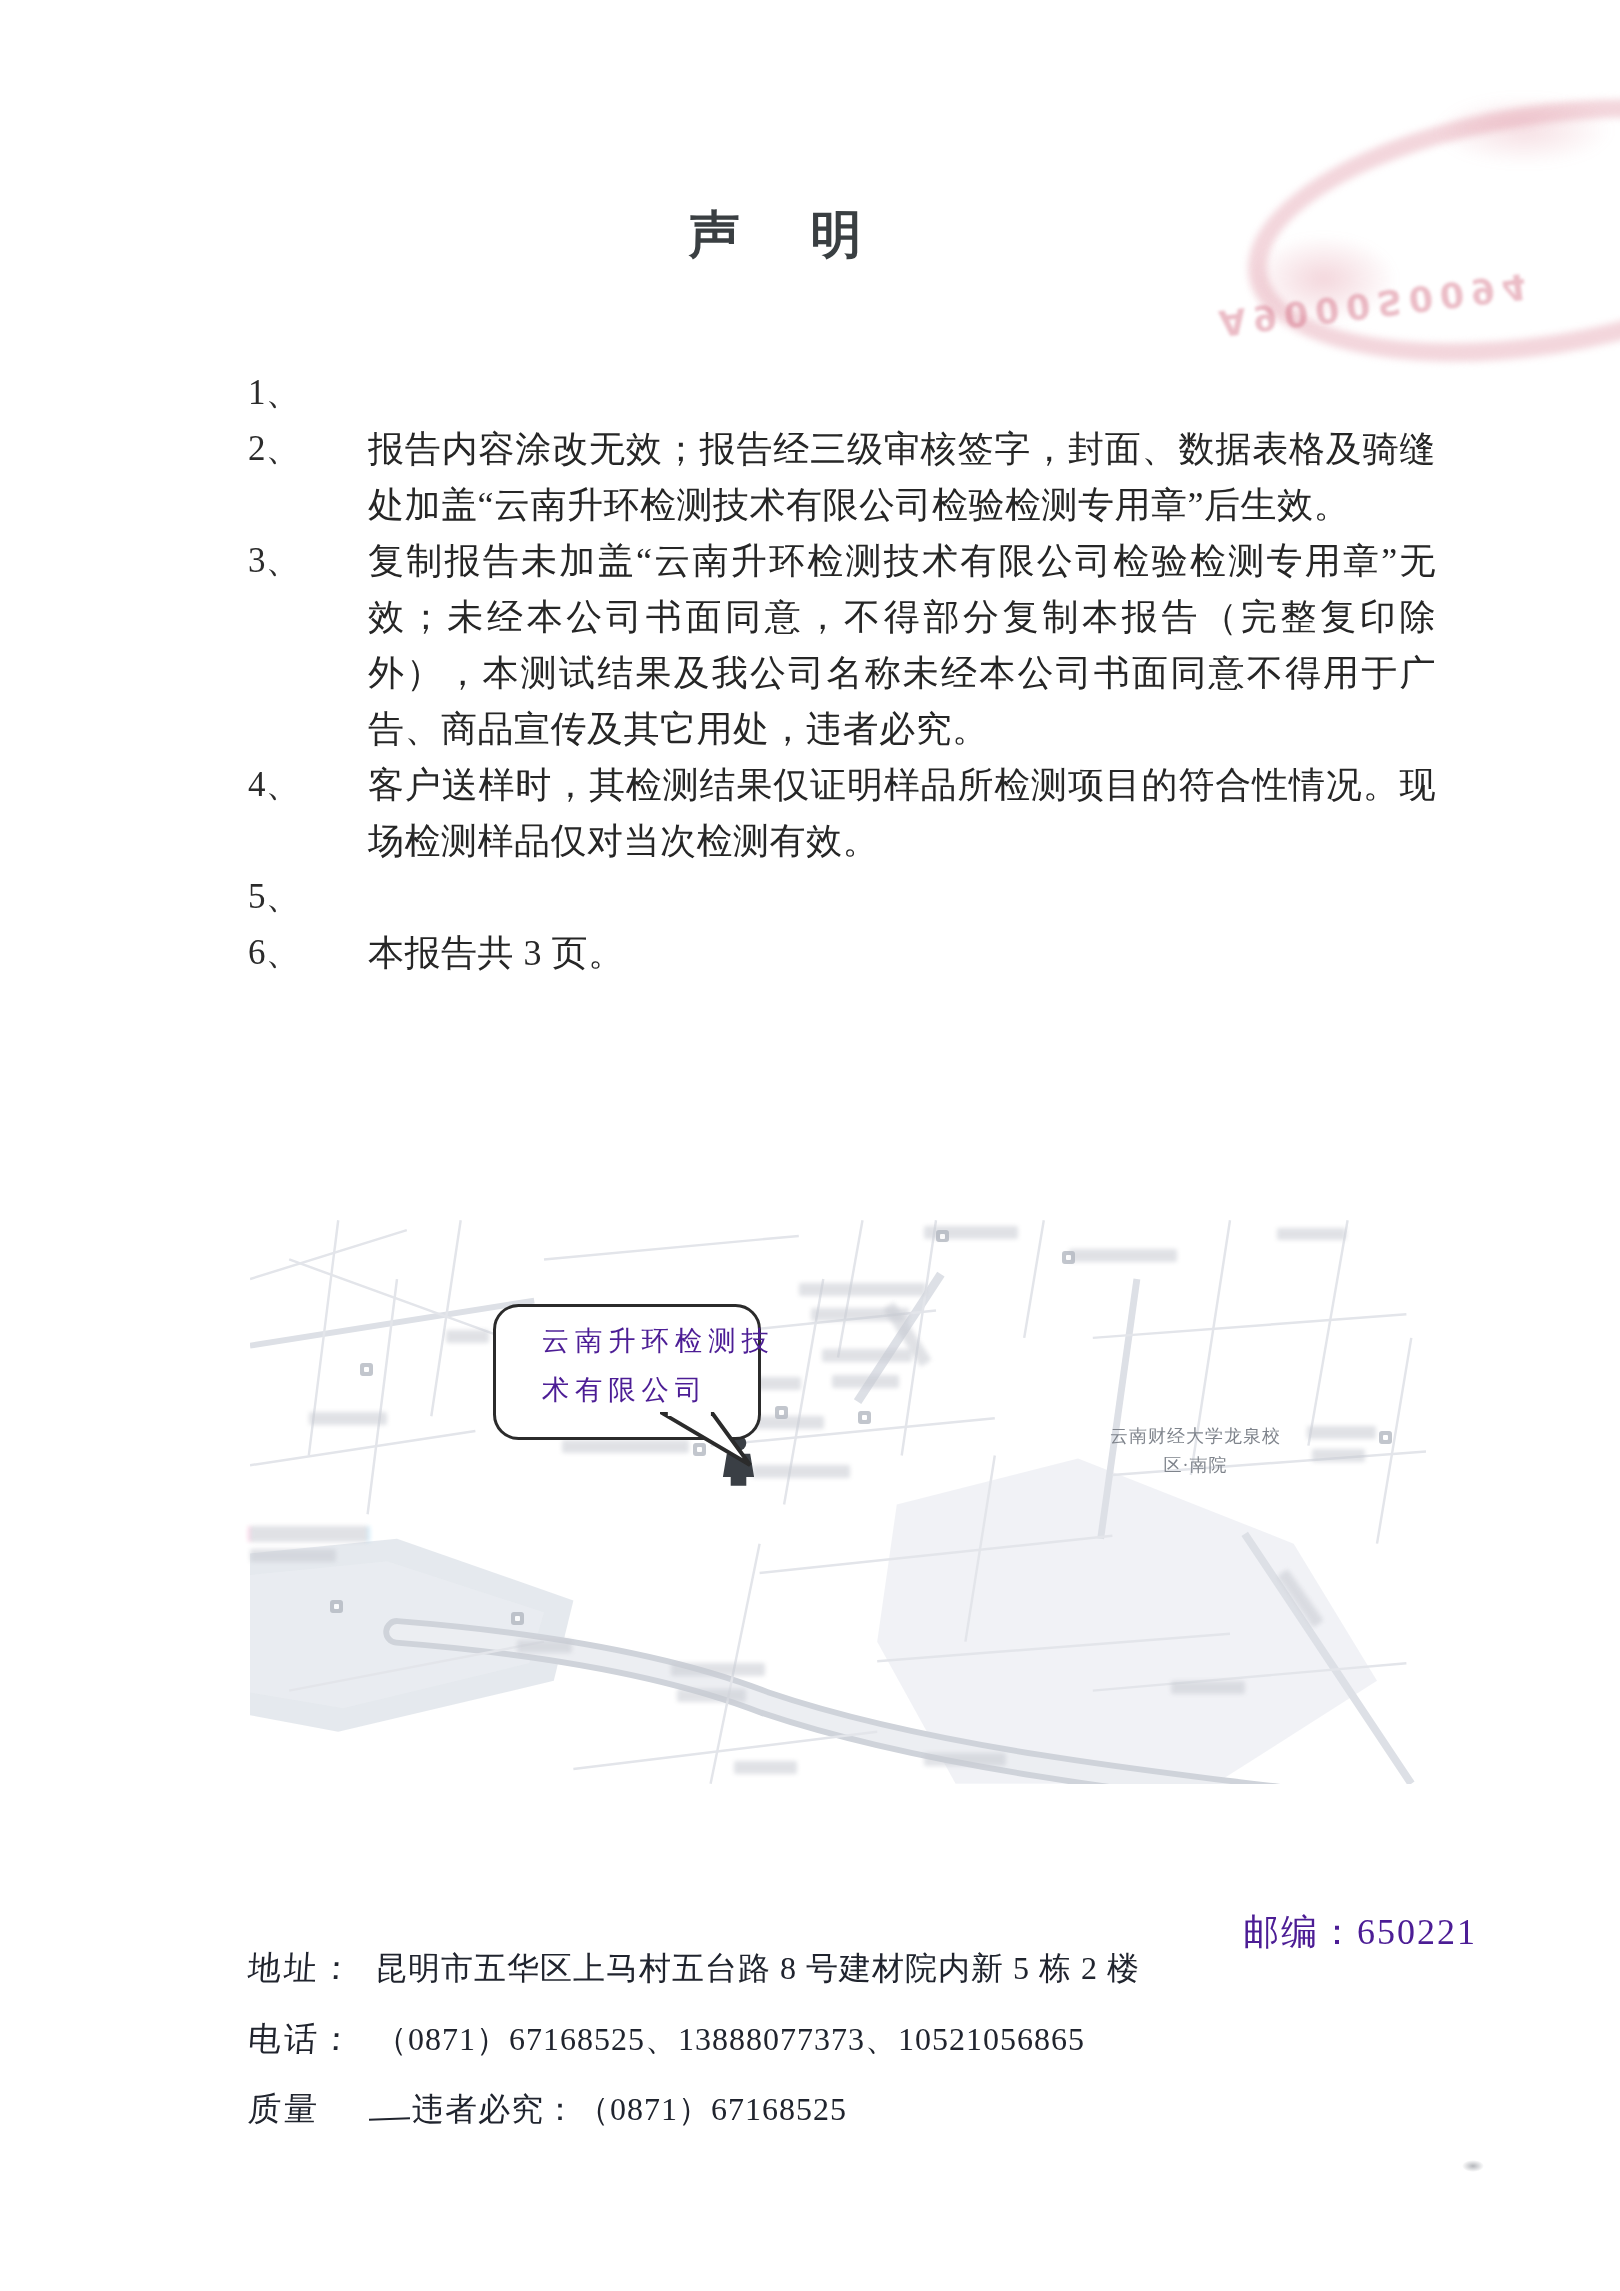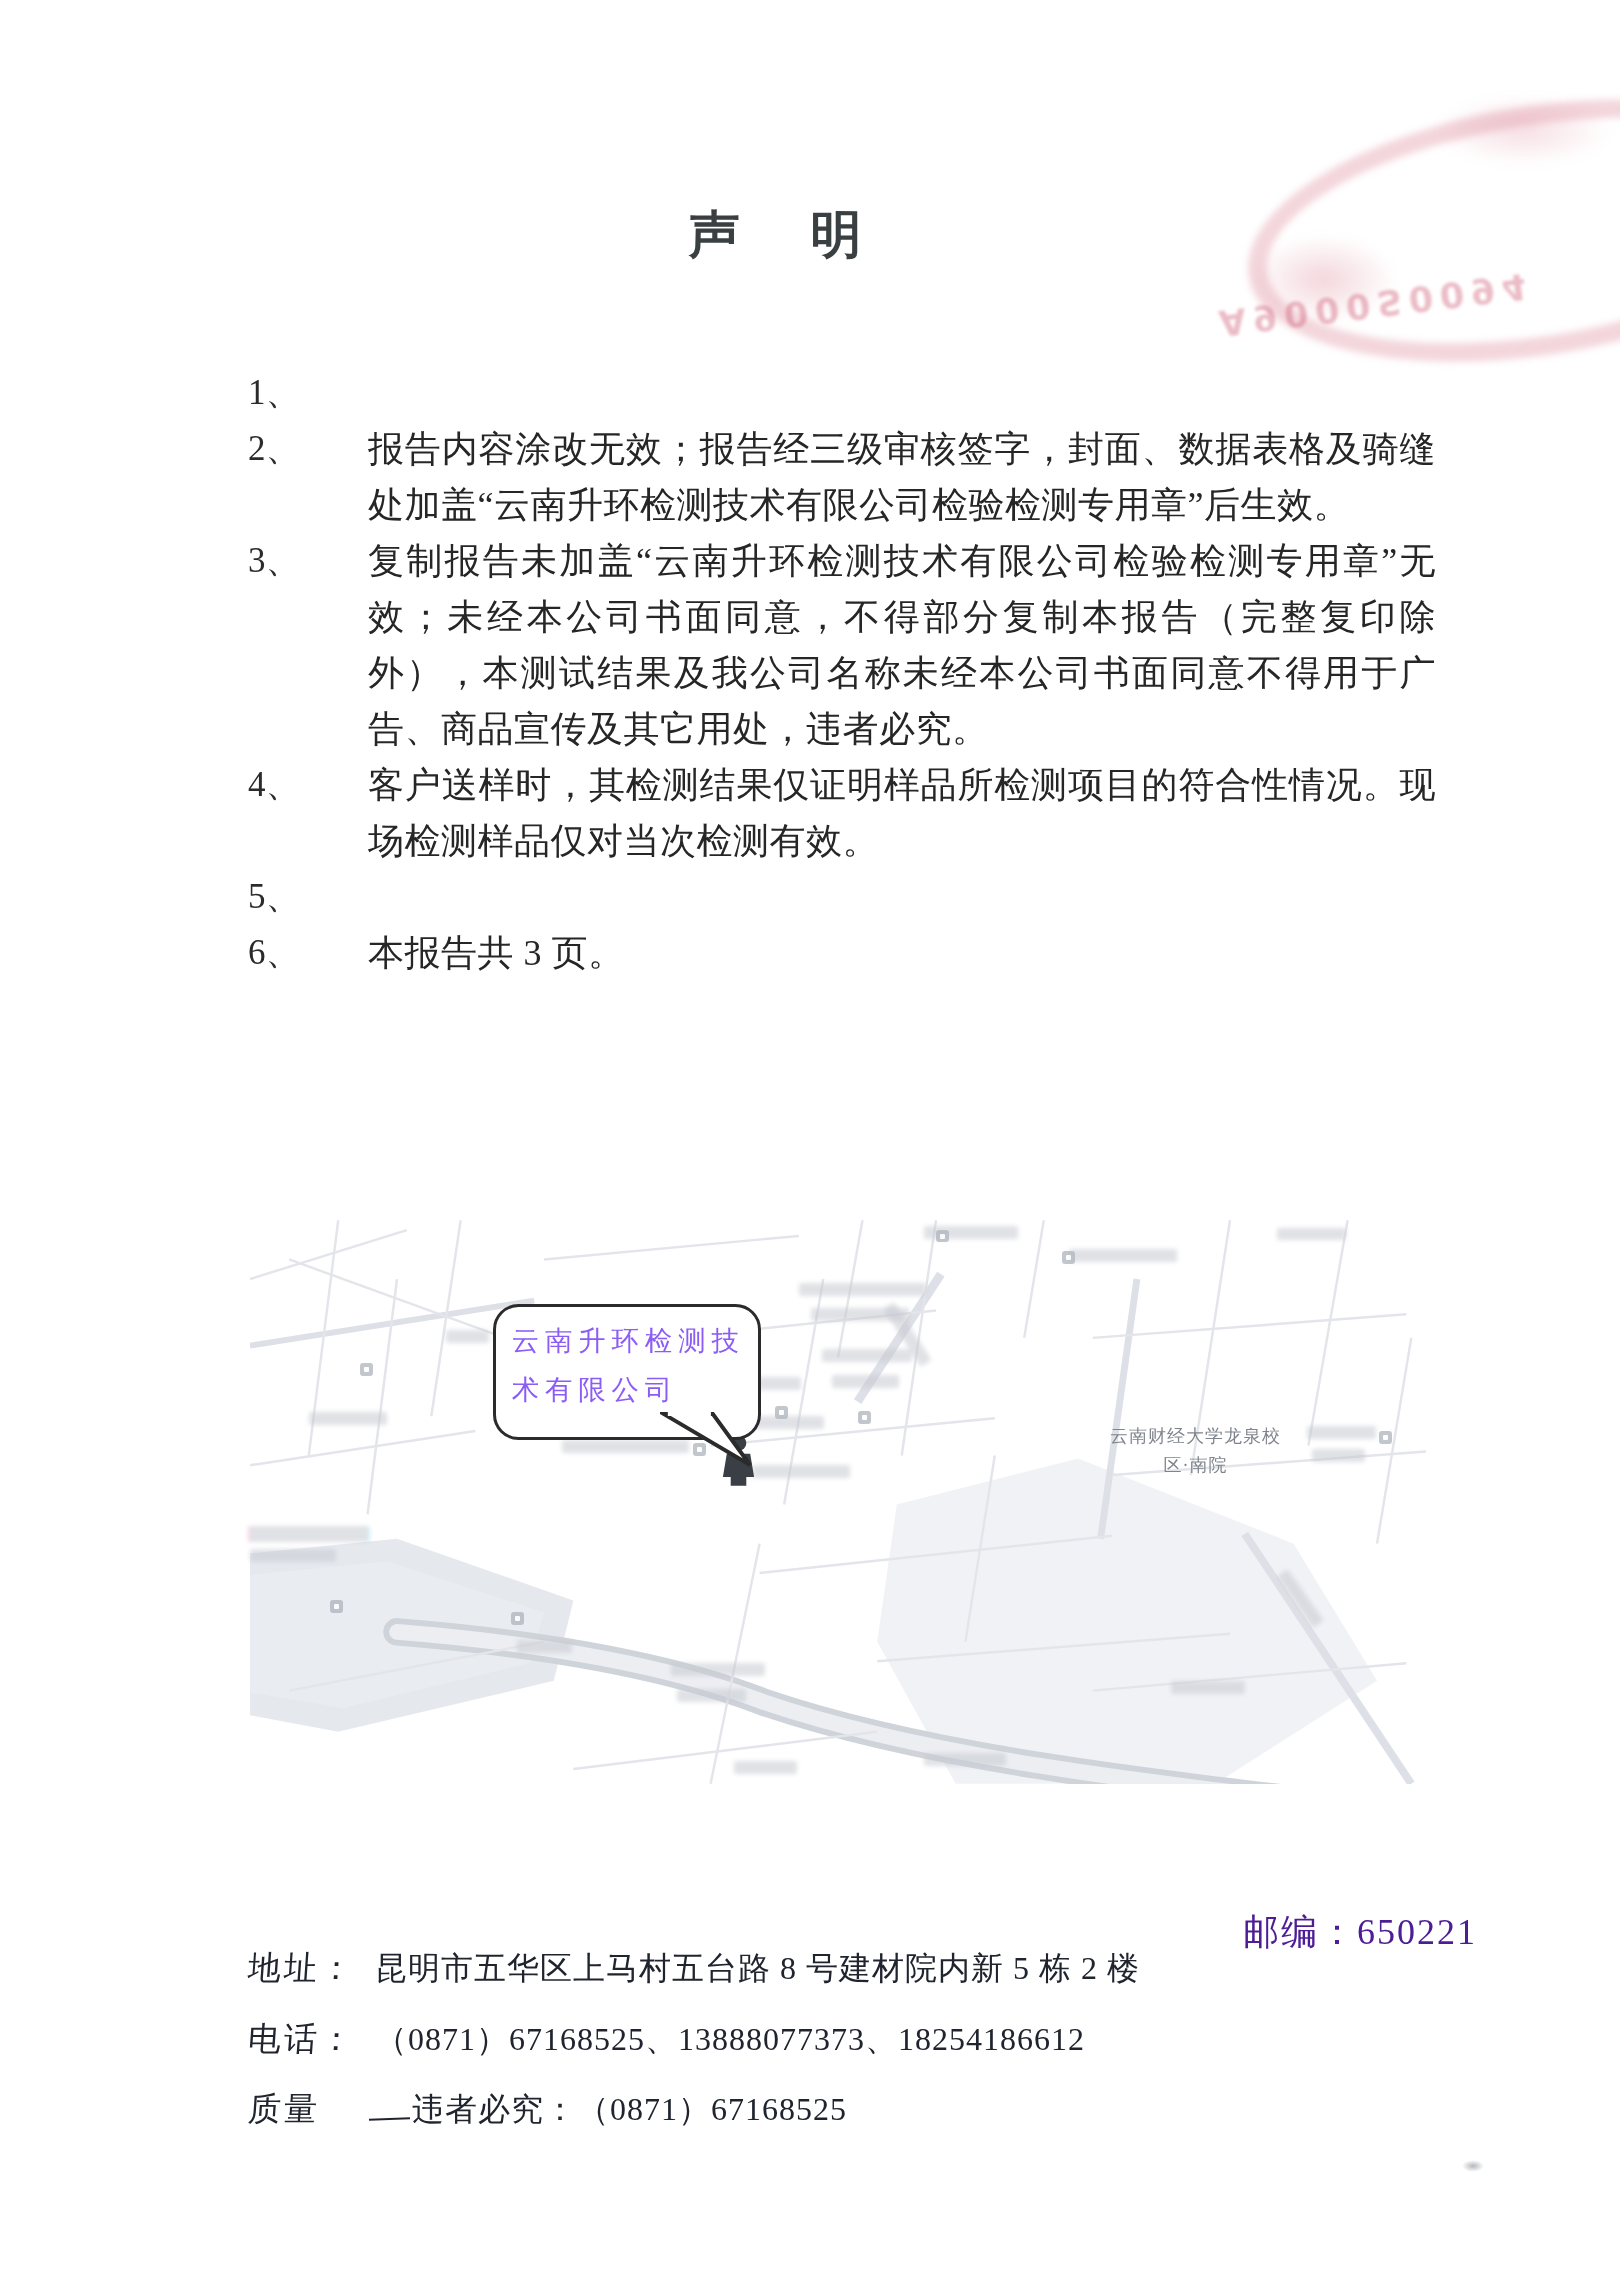--- a/index.html
+++ b/index.html
@@ -49,21 +49,21 @@
           filter:blur(2px);border-radius:2px;}
   .mlabel.art{box-shadow:2px 0 0 rgba(0,170,255,.35),-2px 0 0 rgba(255,0,120,.35);}
   .poi{position:absolute;width:12.7px;height:12.7px;background:#b3b8c1;border-radius:2.9px;opacity:.8;}
   .poi::after{content:"";position:absolute;left:3.9px;top:3.9px;width:4.9px;height:4.9px;
               background:#fff;border-radius:1px;}
   .callout{
     position:absolute;left:243px;top:84px;width:231px;height:120px;
     background:#fff;border:3.9px solid #2b2b2b;border-radius:25.5px;
     padding:9.8px 15.7px 0 15.7px;z-index:3;
   }
-  .callout .cline{font-size:27.4px;line-height:49px;letter-spacing:5.9px;color:#8b5cf6;white-space:nowrap;}
+  .callout .cline{font-size:27.4px;line-height:49px;letter-spacing:5.9px;color:#4c1d95;white-space:nowrap;margin-left:30px;}
   .tail{position:absolute;left:410px;top:192px;width:94px;height:57px;z-index:4;}
   .marker{position:absolute;left:469px;top:214px;width:39px;height:53px;z-index:2;}
   .uni-label{
     position:absolute;left:855px;top:202px;width:181px;
     font-size:18px;line-height:29px;text-align:center;color:#7f848c;
     filter:blur(0.6px);letter-spacing:1px;
   }
   
   .footer{position:absolute;left:248px;top:1946px;width:1176px;}
   .frow{display:flex;align-items:baseline;margin-bottom:25.5px;}
@@ -220,21 +220,21 @@
     <div class="uni-label">云南财经大学龙泉校区·南院</div>
   </div>
 
   <div class="footer">
     <div class="frow">
       <span class="flabel">地址：</span>
       <span class="fvalue">昆明市五华区上马村五台路 8 号建材院内新 5 栋 2 楼</span>
     </div>
     <div class="frow">
       <span class="flabel">电话：</span>
-      <span class="fvalue">（0871）67168525、13888077373、18254186612</span>
+      <span class="fvalue">（0871）67168525、13888077373、10521056865</span>
     </div>
     <div class="frow">
       <span class="flabel">质量</span>
       <span class="qdash"></span>
       <span class="fvalue">违者必究：</span>
       <span class="fvalue">（0871）67168525</span>
     </div>
   </div>
 
   <div class="postcode">

